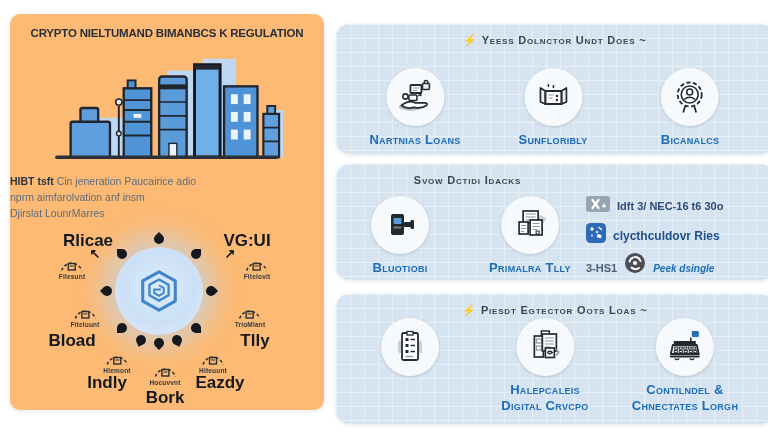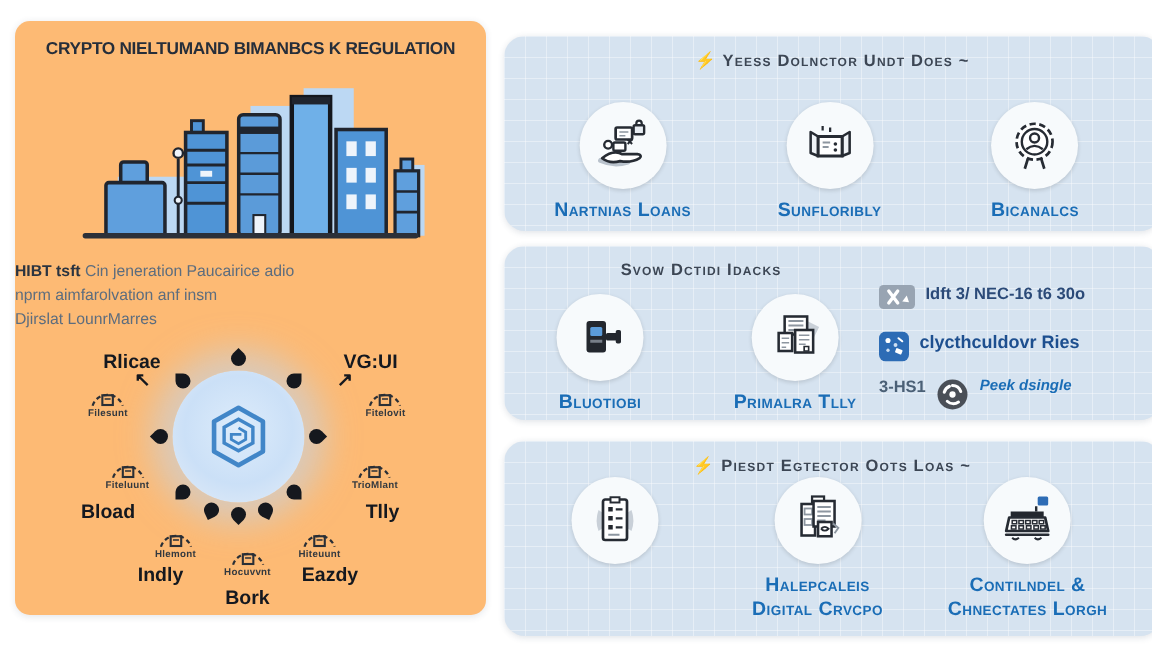--- a/index.html
+++ b/index.html
@@ -31,21 +31,21 @@
   .hub-area { position:absolute; left:0; top:212px; width:100%; height:184px; }
   .hub-circle {
     position:absolute; left:105px; top:21px; width:88px; height:88px;
     border-radius:50%;
     background:radial-gradient(circle at 50% 45%, #ddecfb 0%, #cbe0f7 55%, #d9e7f7 80%, rgba(217,231,247,0) 100%);
     box-shadow:0 0 22px 14px rgba(190,215,243,.55);
     display:flex; align-items:center; justify-content:center;
   }
   .spoke-label {
     position:absolute; transform:translate(-50%,-50%);
-    font-size:13px; font-weight:bold; color:#14181f; white-space:nowrap;
+    font-size:17px; font-weight:bold; color:#14181f; white-space:nowrap;
   }
   .spoke {
     position:absolute; transform:translate(-50%,-50%);
     display:flex; flex-direction:column; align-items:center;
   }
   .spoke-sub {
     font-size:6.5px; font-weight:bold; color:#33393f;
     letter-spacing:.2px; margin-top:0; white-space:nowrap;
   }
   .drop {
@@ -89,21 +89,21 @@
     background:#f7fafc; box-shadow:0 1px 3px rgba(0,0,0,.14);
     display:flex; align-items:center; justify-content:center;
   }
   .item-label {
     margin-top:6px; font-size:13px; font-weight:bold;
     font-variant:small-caps; letter-spacing:.3px;
     color:#1a6db6; white-space:nowrap; text-align:center; line-height:1.25;
   }
 
   .side-list { position:absolute; left:250px; top:26px; }
-  .side-row { display:flex; align-items:flex-start; gap:7px; height:22px; margin-bottom:9px; }
+  .side-row { display:flex; align-items:flex-end; gap:7px; height:22px; margin-bottom:9px; }
   .side-text-plain { font-size:11px; font-weight:600; color:#2b4a78; white-space:nowrap; }
   .side-text-bold  { font-size:12px; font-weight:bold; color:#1d4f8f; white-space:nowrap; }
   .side-text-blue  { font-size:10px; font-weight:bold; color:#1a6db6; white-space:nowrap;font-style:italic; }
   .side-prefix     { font-size:11px; font-weight:600; color:#4b6076; white-space:nowrap; }
 </style>
 </head>
 <body>
 
 <div class="left-panel">
   <div class="panel-title">CRYPTO NIELTUMAND BIMANBCS K REGULATION</div>

